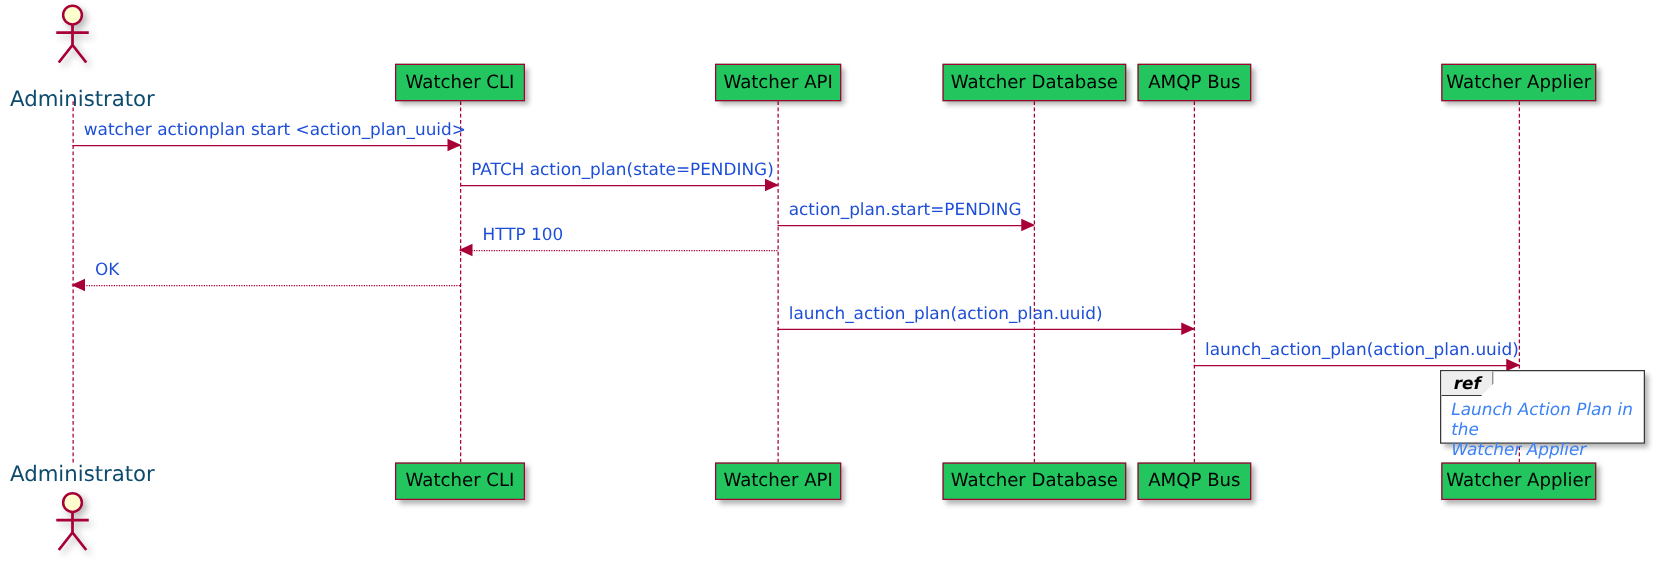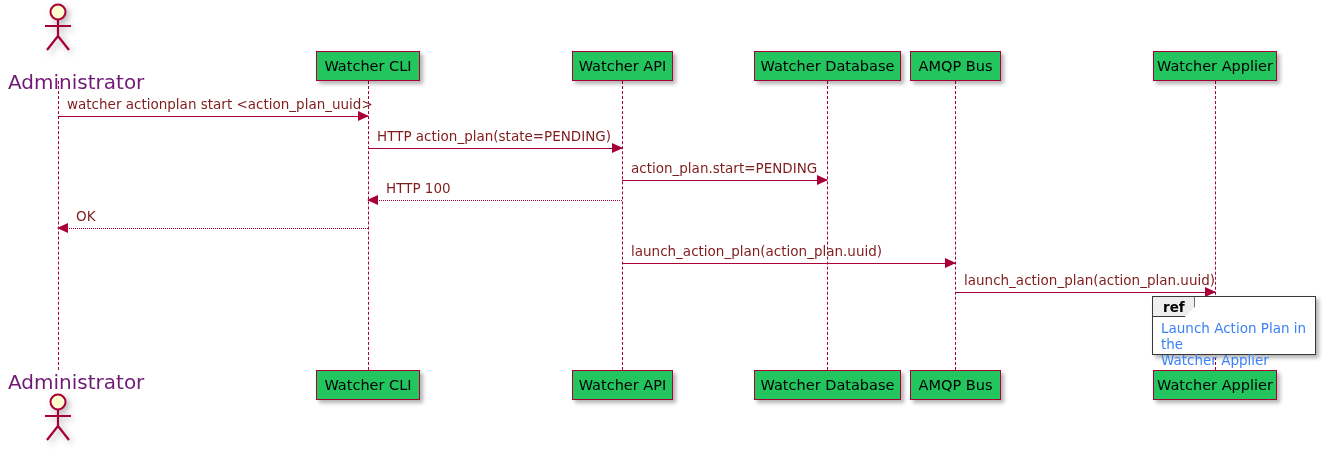--- a/index.html
+++ b/index.html
@@ -32,40 +32,40 @@
     color:#000000;
     white-space:nowrap;
     z-index:5;
   }
 
   
   .actor{position:absolute;z-index:5;}
   .actor svg{display:block;filter:drop-shadow(3px 3px 3px rgba(0,0,0,0.28));}
   .actor-label{
     position:absolute;
-    font-size:20px;color:#701a75;white-space:nowrap;z-index:5;text-align:right;
+    font-size:17px;color:#0c4a6e;white-space:nowrap;z-index:5;text-align:right;
   }
 
   
   .msg{position:absolute;height:0;z-index:3;}
   .msg .line{
     position:absolute;left:0;top:0;width:100%;height:0;
     border-top:1.5px solid #A80036;
   }
   .msg.dotted .line{border-top:1.5px dotted #A80036;}
   .msg .head{
     position:absolute;top:-5px;width:0;height:0;
     border-top:5.5px solid transparent;
     border-bottom:5.5px solid transparent;
   }
   .msg.to-right .head{right:-1px;border-left:11px solid #A80036;}
   .msg.to-left  .head{left:-1px;border-right:11px solid #A80036;}
   .msg .label{
     position:absolute;bottom:4px;
-    font-size:13.5px;color:#7f1d1d;white-space:nowrap;
+    font-size:13.5px;color:#1d4ed8;white-space:nowrap;
   }
   .msg.to-right .label{left:9px;}
   .msg.to-left  .label{left:18px;}
 
   
   .ref-box{
     position:absolute;
     background:#FFFFFF;
     border:1.5px solid #383838;
     box-shadow:3px 3px 4px rgba(0,0,0,0.30);
@@ -124,21 +124,21 @@
     <div class="participant" style="left: 1153px; top: 51px; width: 124px;">Watcher Applier</div>
     <div class="participant" style="left: 1153px; top: 370px; width: 124px;">Watcher Applier</div>
     <div class="msg to-right" style="left: 58px; top: 116px; width: 310px;">
       <div class="line"></div>
       <div class="head"></div>
       <div class="label">watcher actionplan start &lt;action_plan_uuid&gt;</div>
     </div>
     <div class="msg to-right" style="left: 368px; top: 148px; width: 254px;">
       <div class="line"></div>
       <div class="head"></div>
-      <div class="label">HTTP action_plan(state=PENDING)</div>
+      <div class="label">PATCH action_plan(state=PENDING)</div>
     </div>
     <div class="msg to-right" style="left: 622px; top: 180px; width: 205px;">
       <div class="line"></div>
       <div class="head"></div>
       <div class="label">action_plan.start=PENDING</div>
     </div>
     <div class="msg dotted to-left" style="left: 368px; top: 200px; width: 254px;">
       <div class="line"></div>
       <div class="head"></div>
       <div class="label">HTTP 100</div>
@@ -151,20 +151,20 @@
     <div class="msg to-right" style="left: 622px; top: 263px; width: 333px;">
       <div class="line"></div>
       <div class="head"></div>
       <div class="label">launch_action_plan(action_plan.uuid)</div>
     </div>
     <div class="msg to-right" style="left: 955px; top: 292px; width: 260px;">
       <div class="line"></div>
       <div class="head"></div>
       <div class="label">launch_action_plan(action_plan.uuid)</div>
     </div>
-    <div class="ref-box" style="left: 1152px; top: 296px; width: 164px; height: 59px;">
+    <div class="ref-box" style="left: 1152px; top: 296px; width: 164px; height: 59px; font-style: italic;">
       <div class="ref-tab">ref</div>
       <div class="ref-body">
         <div>Launch Action Plan in the</div>
         <div>Watcher Applier</div>
       </div>
     </div>
   </div>
 
 </body></html>

